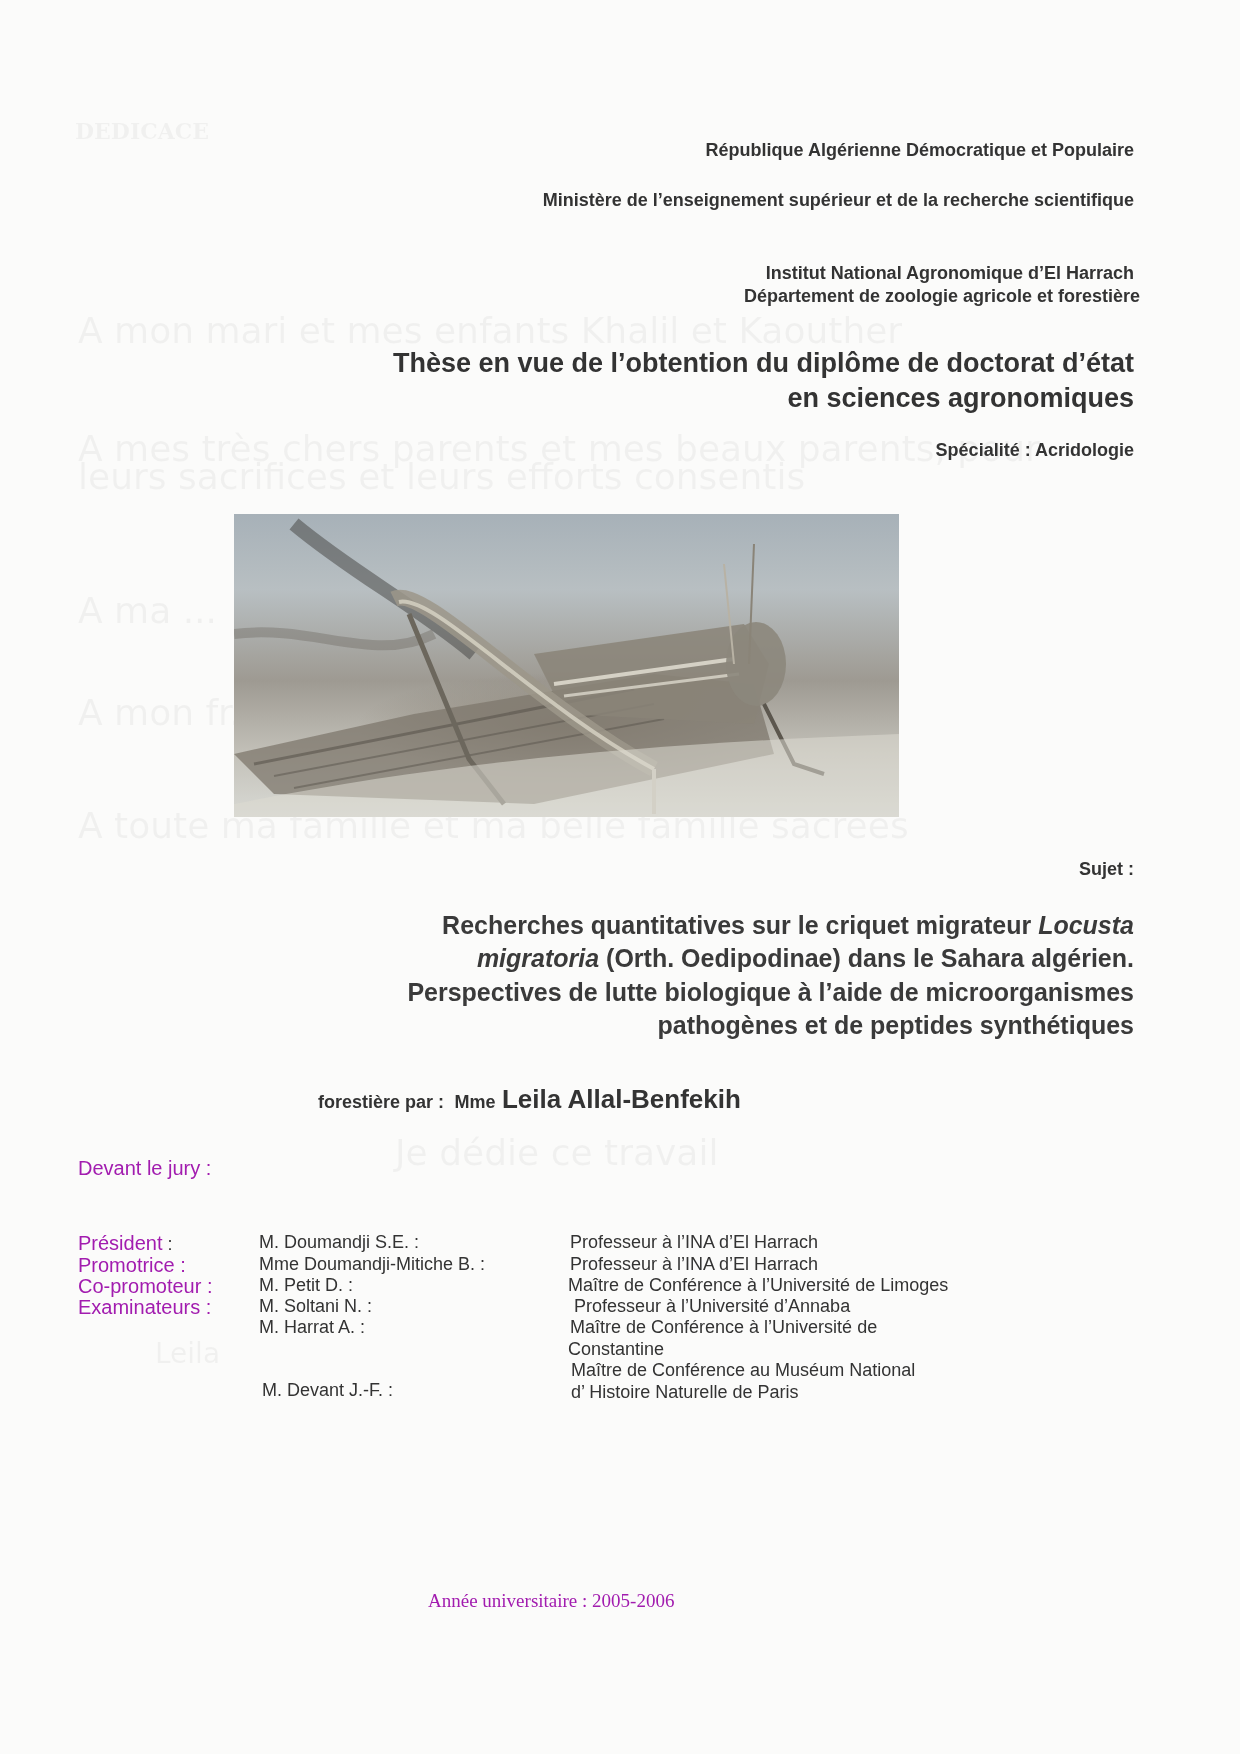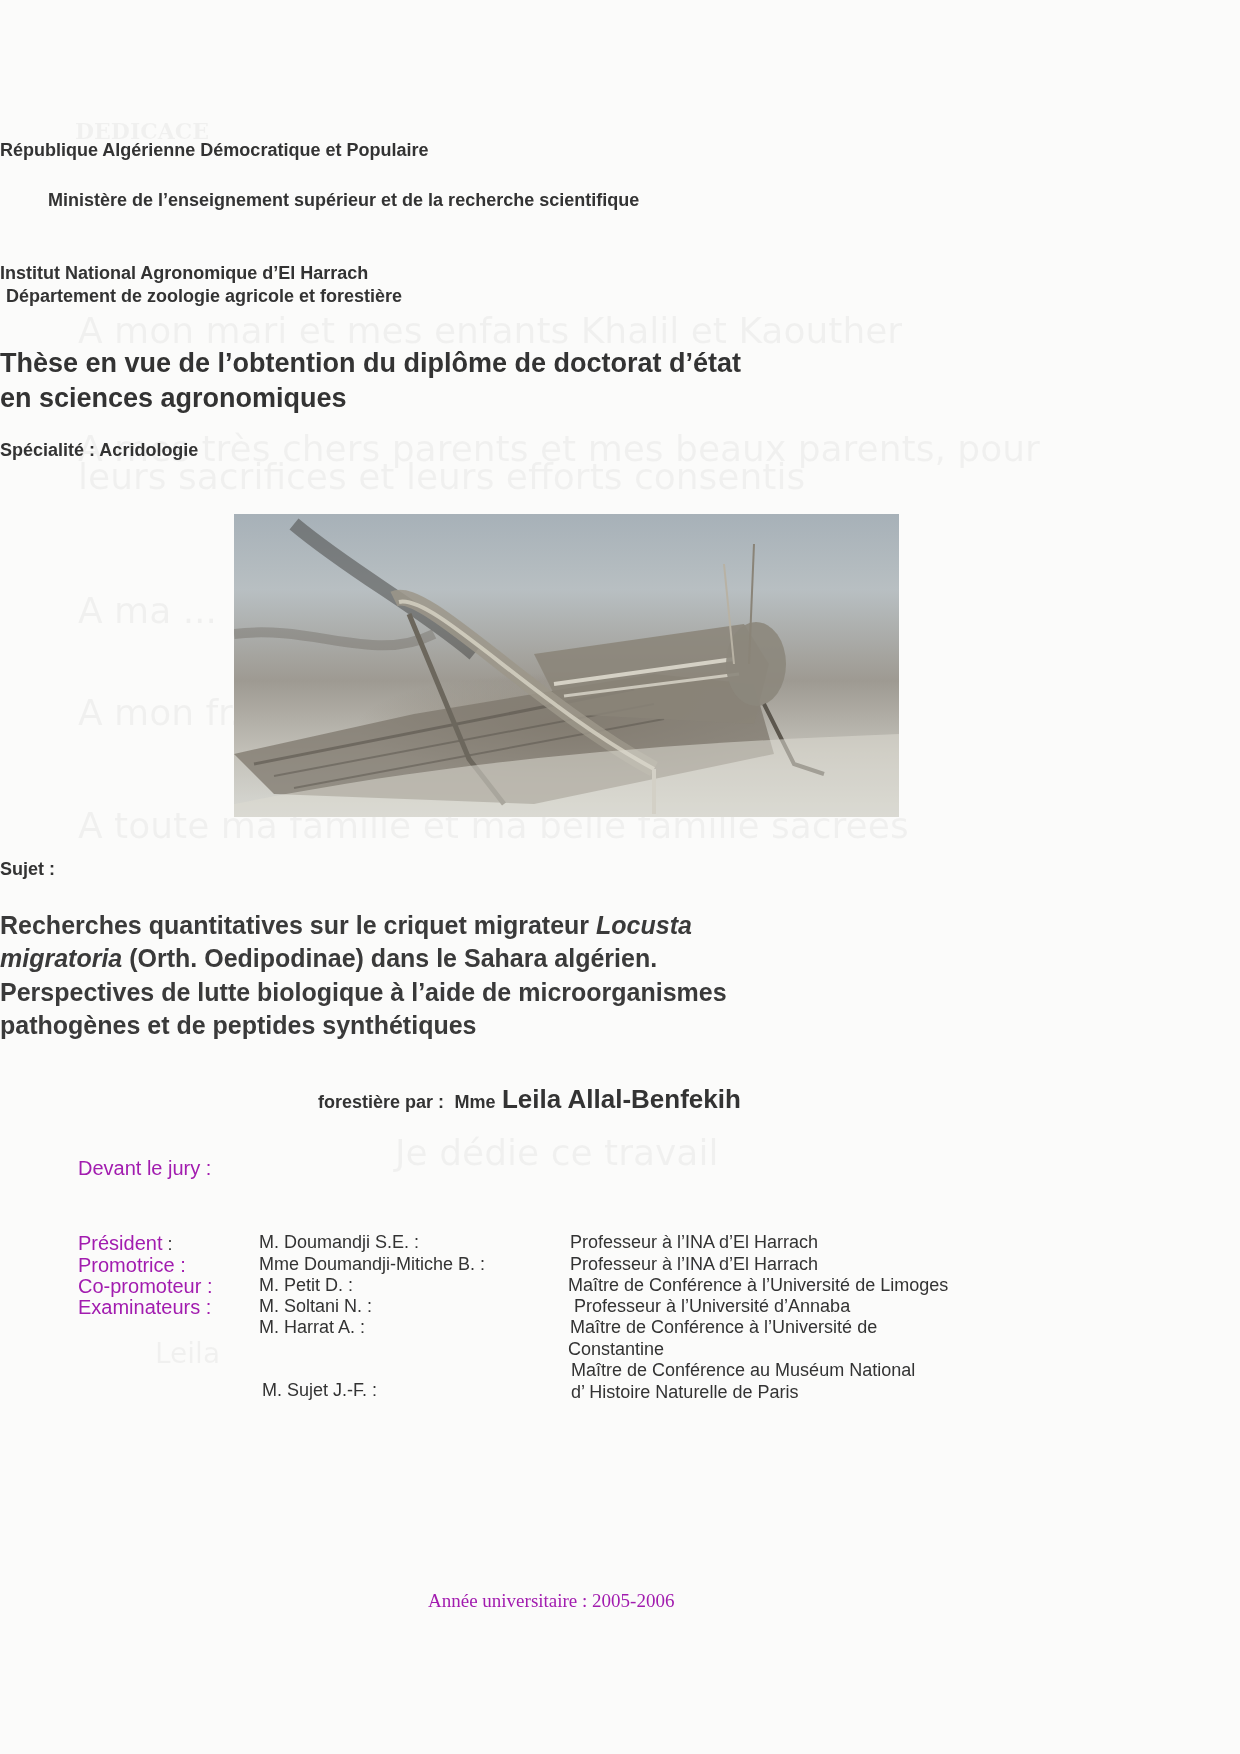--- a/index.html
+++ b/index.html
@@ -4,21 +4,21 @@
 <style>
   html, body { margin: 0; padding: 0; }
   body {
     width: 1240px; height: 1754px;
     background: #fbfbfa;
     position: relative; overflow: hidden;
     font-family: "Liberation Sans", "DejaVu Sans", sans-serif;
     color: #2e2e2e;
   }
   .abs { position: absolute; white-space: nowrap; }
-  .center { left: 0; width: 1134px; text-align: left; }
+  .center { left: 0; width: 1134px; text-align: right; }
   .hdr { font-size: 18px; font-weight: bold; color: #333; }
   .title { font-size: 27px; font-weight: bold; color: #333; line-height: 35px; }
   .subject { font-size: 25px; font-weight: bold; color: #3a3a3a; line-height: 33.5px; }
   .subject i { font-weight: bold; }
   .ghost {
     position: absolute; color: rgba(0,0,0,0.045);
     font-family: "DejaVu Sans", sans-serif; font-size: 36px; white-space: nowrap;
   }
   .ghost.serif { font-family: "DejaVu Serif", serif; font-size: 22px; font-weight: bold; }
   .photo {
@@ -42,21 +42,21 @@
   <div class="ghost" style="left:78px;top:420px;margin-top:8px;">A mes très chers parents et mes beaux parents, pour</div>
   <div class="ghost" style="left:78px;top:456px;">leurs sacrifices et leurs efforts consentis</div>
   <div class="ghost" style="left:78px;top:590px;">A ma ...</div>
   <div class="ghost" style="left:78px;top:692px;">A mon fr...</div>
   <div class="ghost" style="left:78px;top:805px;">A toute ma famille et ma belle famille sacrées</div>
   <div class="ghost" style="left:395px;top:1132px;">Je dédie ce travail</div>
   <div class="ghost" style="left:155px;top:1337px;font-size:28px;">Leila</div>
 </div>
 
 <div class="abs center hdr" style="top:140px;">République Algérienne Démocratique et Populaire</div>
-<div class="abs center hdr" style="top:190px;margin-left:48px;">Ministère de l’enseignement supérieur et de la recherche scientifique</div>
+<div class="abs center hdr" style="top:190px;">Ministère de l’enseignement supérieur et de la recherche scientifique</div>
 <div class="abs center hdr" style="top:263px;">Institut National Agronomique d’El Harrach</div>
 <div class="abs center hdr" style="top:286px;margin-left:6px;">Département de zoologie agricole et forestière</div>
 
 <div class="abs center title" style="top:346px;">Thèse en vue de l’obtention du diplôme de doctorat d’état</div>
 <div class="abs center title" style="top:381px;">en sciences agronomiques</div>
 <div class="abs center hdr" style="top:440px;">Spécialité : Acridologie</div>
 
 <div class="photo" title="Locusta migratoria grasshopper on rock">
   <svg width="665" height="303" viewBox="0 0 665 303">
     <path d="M60 10 C120 60 180 90 240 140" stroke="#4a4a48" stroke-width="14" fill="none" opacity="0.55"></path>
@@ -109,18 +109,18 @@
   <div class="abs jury-text" style="left:568px;top:1275px;">Maître de Conférence à l’Université de Limoges</div>
 
   <div class="abs jury-label" style="left:78px;top:1296px;">Examinateurs :</div>
   <div class="abs jury-text" style="left:259px;top:1296px;">M. Soltani N. :</div>
   <div class="abs jury-text" style="left:574px;top:1296px;">Professeur à l’Université d’Annaba</div>
 
   <div class="abs jury-text" style="left:259px;top:1317px;">M. Harrat A. :</div>
   <div class="abs jury-text" style="left:570px;top:1317px;">Maître de Conférence à l’Université de</div>
   <div class="abs jury-text" style="left:568px;top:1339px;">Constantine</div>
 
-  <div class="abs jury-text" style="left:262px;top:1380px;">M. Sujet J.-F. :</div>
+  <div class="abs jury-text" style="left:262px;top:1380px;">M. Devant J.-F. :</div>
   <div class="abs jury-text" style="left:571px;top:1360px;">Maître de Conférence au Muséum National</div>
   <div class="abs jury-text" style="left:571px;top:1382px;">d’ Histoire Naturelle de Paris</div>
 </div>
 
 <div class="abs footer" style="left:428px;top:1590px;">Année universitaire : 2005-2006</div>
 
 </body></html>

